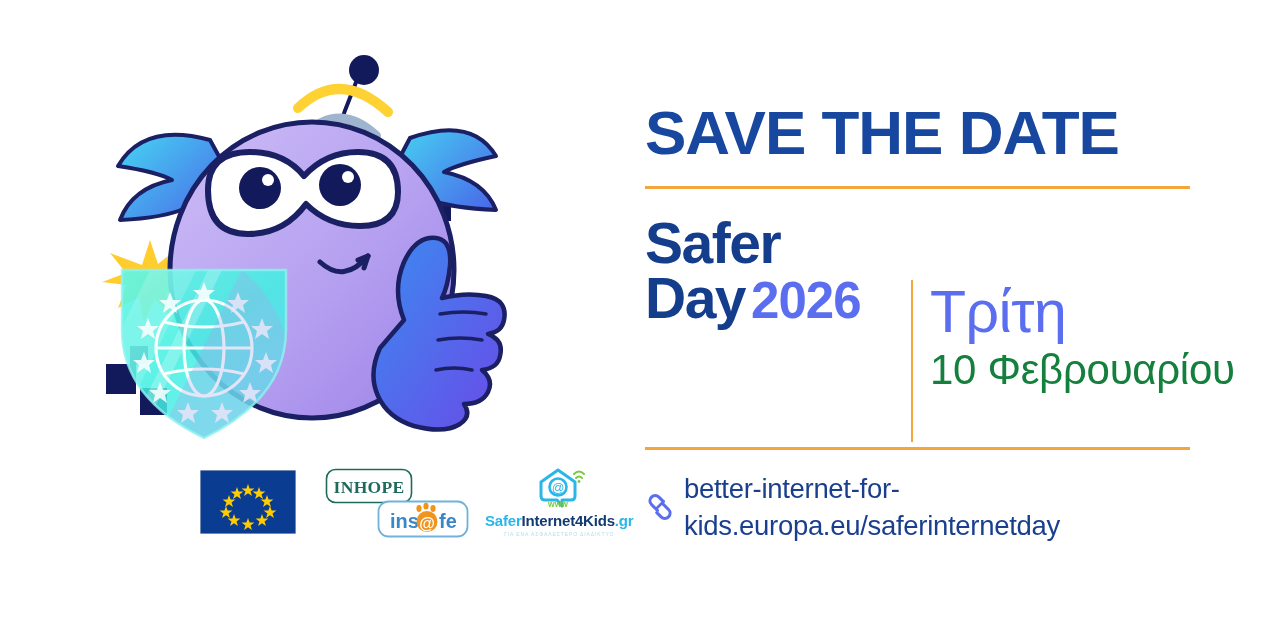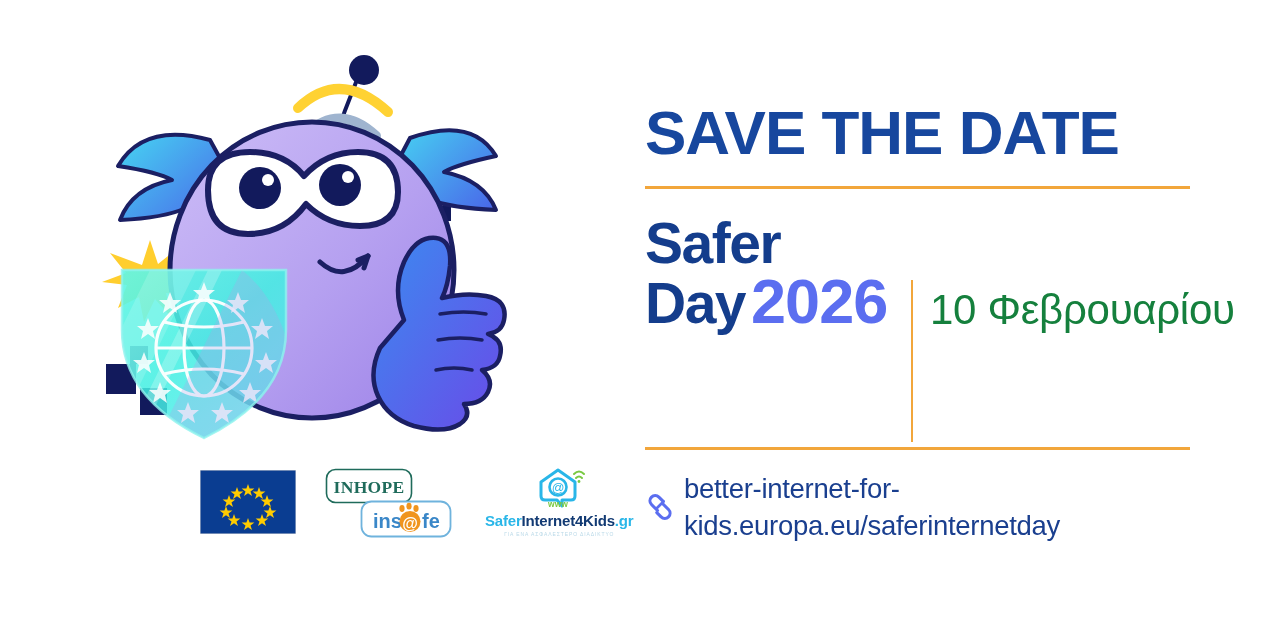--- a/index.html
+++ b/index.html
@@ -47,21 +47,21 @@
     top: 462px;
     width: 440px;
     height: 90px;
   }
   .logo-slot {
     position: absolute;
     top: 0;
   }
   #eu-flag-logo   { left: 5px;   top: 8px; }
   #inhope-logo    { left: 130px; top: 6px; }
-  #insafe-logo    { left: 165px; top: 38px; }
+  #insafe-logo    { left: 182px; top: 38px; }
   #si4k-logo      { left: 290px; top: 0px; }
 
   .si4k-wordmark {
     font-family: "Liberation Sans", sans-serif;
     font-size: 15px;
     font-weight: 600;
     letter-spacing: -0.2px;
     white-space: nowrap;
     text-align: center;
   }
@@ -120,21 +120,21 @@
     font-family: "Liberation Sans", sans-serif;
     font-weight: bold;
     font-size: 57px;
     line-height: 0.97;
     color: #143d8c;
     letter-spacing: -1.5px;
     white-space: nowrap;
   }
   .year-text {
     color: #5b6ef0;
-    font-size: 63px;
+    font-size: 51px;
     letter-spacing: -1px;
     margin-left: 6px;
   }
 
   #rule-v {
     position: absolute;
     left: 266px;
     top: 276px;
     width: 2px;
     height: 162px;
@@ -396,20 +396,21 @@
     <div id="title-block">
       <div class="title-line">Safer</div>
       <div class="title-line">
         <span>Day</span><span class="year-text">2026</span>
       </div>
     </div>
 
     <div id="rule-v"></div>
 
     <div id="date-block">
+      <div class="date-day">Τρίτη</div>
       <div class="date-full">10 Φεβρουαρίου</div>
     </div>
 
     <div class="rule-h" id="rule-bottom"></div>
 
     <div id="url-block">
       <span id="link-icon">
         <svg width="30" height="26" viewBox="0 0 30 26" xmlns="http://www.w3.org/2000/svg">
           <g fill="none" stroke="#5b6ef0" stroke-width="3.1" stroke-linecap="round">
             <path d="M12.5 16.5 L6.5 10.5 A5.2 5.2 0 0 1 13.9 3.1 L18.2 7.4"></path>

